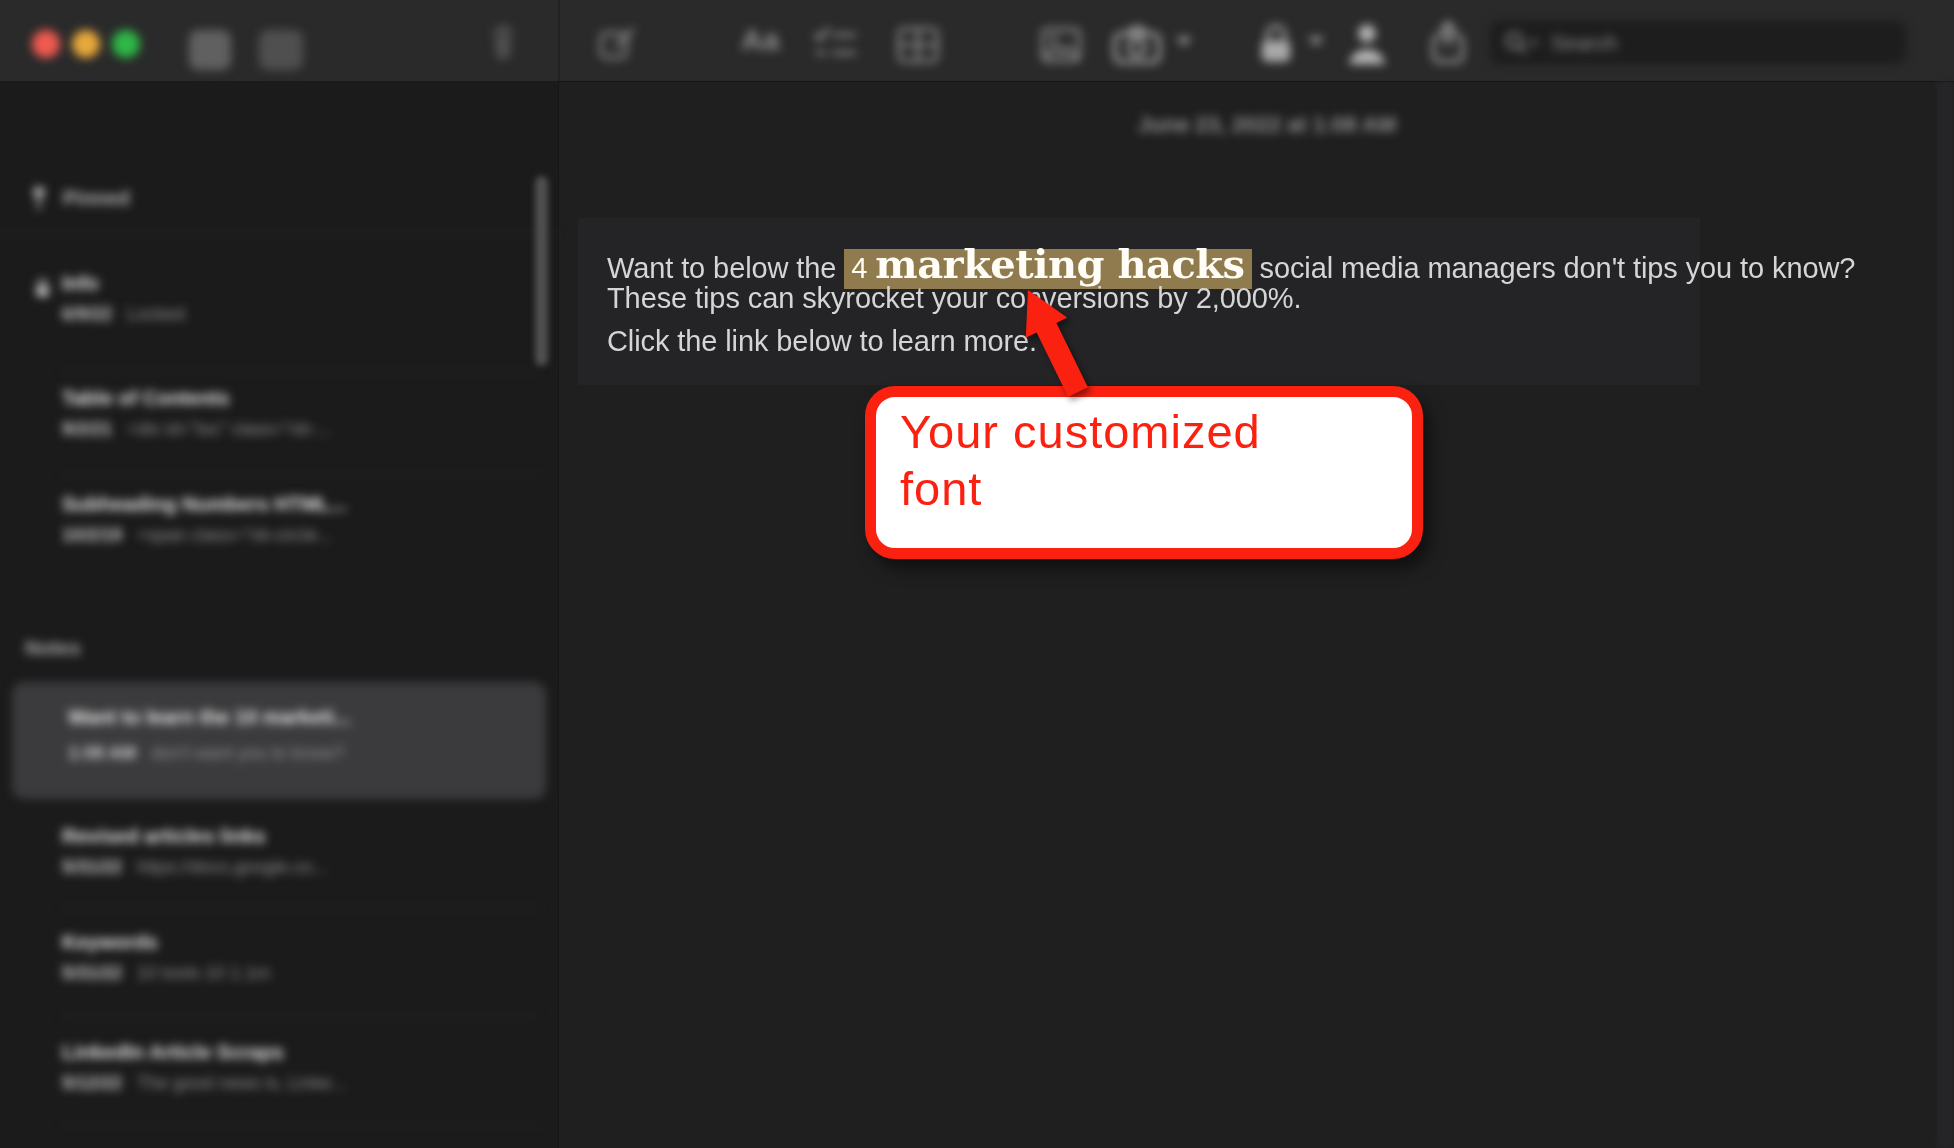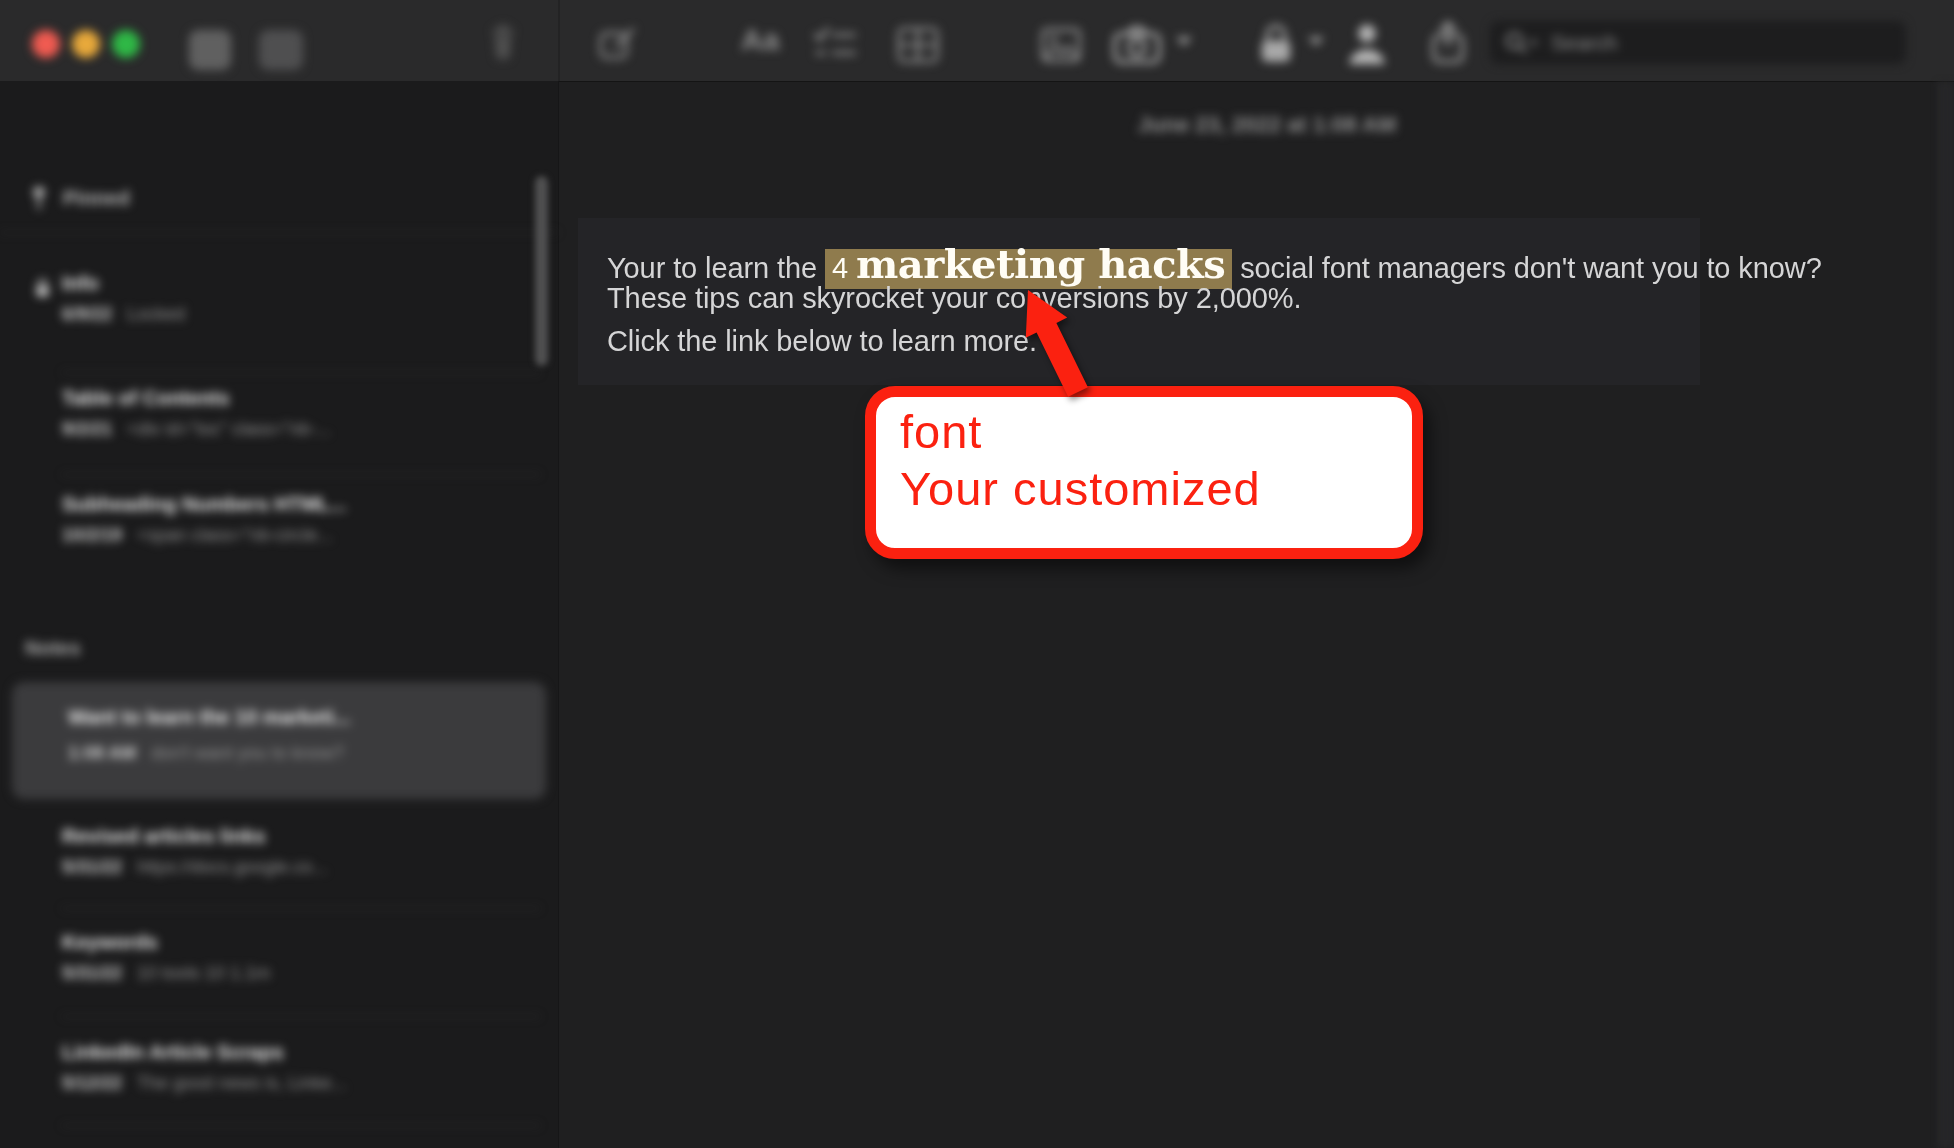--- a/index.html
+++ b/index.html
@@ -260,29 +260,29 @@
     </div>
     <div class="side-thumb blur3"></div>
   </div>
 
   <div class="main">
     <div class="right-track blur3"></div>
 
     <div class="note-date blur5">June 23, 2022 at 1:08 AM</div>
 
     <div class="focus-rect">
-      <p class="note-line nl1"><span>Your to learn the </span><span class="hl"><span>4 </span><span class="hl-black">marketing hacks</span></span><span> social font managers don't want you to know?</span></p>
+      <p class="note-line nl1"><span>Want to below the </span><span class="hl"><span>4 </span><span class="hl-black">marketing hacks</span></span><span> social media managers don't tips you to know?</span></p>
       <p class="note-line nl2">These tips can skyrocket your conversions by 2,000%.</p>
       <p class="note-line nl3">Click the link below to learn more.</p>
     </div>
 
     <div class="callout">
       <div class="callout-text">
+        <div>Your customized</div>
         <div>font</div>
-        <div>Your customized</div>
       </div>
     </div>
   </div>
 
   <svg class="arrow-svg" width="1954" height="1148" viewBox="0 0 1954 1148">
     <polygon class="arrow-shape" points="1028,290 1067.2,317.6 1056.4,322.9 1087.9,387.2 1068.1,396.8 1036.6,332.5 1025.8,337.8"></polygon>
   </svg>
 
 </div>
 

